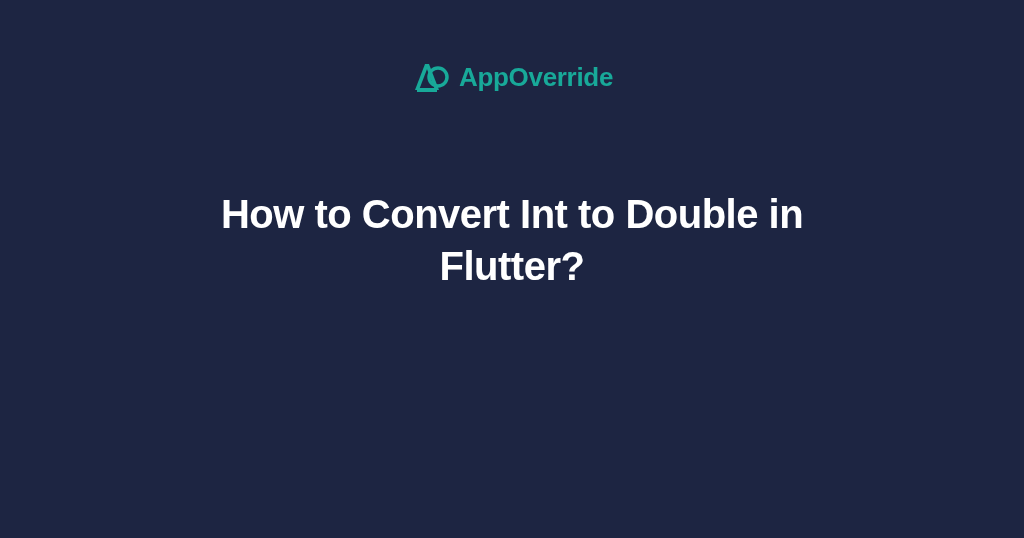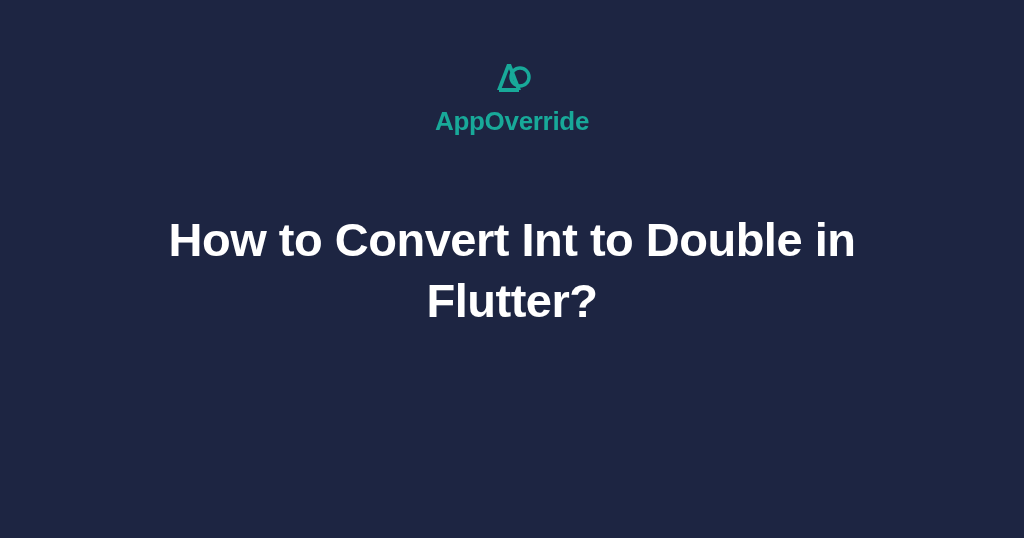--- a/index.html
+++ b/index.html
@@ -15,39 +15,38 @@
       display: flex;
       flex-direction: column;
       align-items: center;
       overflow: hidden;
     }
     .logo-container {
       margin-top: 58px;
       display: flex;
       align-items: center;
       gap: 10px;
-      flex-direction: column;
     }
     .logo-icon {
       width: 38px;
       height: 38px;
       position: relative;
     }
     .logo-text {
       color: #18a999;
       font-size: 26px;
       font-weight: 600;
       letter-spacing: -0.3px;
     }
     .title {
       color: #ffffff;
-      font-size: 47px;
+      font-size: 40px;
       font-weight: 700;
       text-align: center;
-      margin-top: 72px;
+      margin-top: 92px;
       line-height: 1.3;
       max-width: 720px;
       letter-spacing: -0.5px;
     }
   </style>
 </head>
 <body>
 
 <div class="logo-container">
   <span class="logo-icon">

